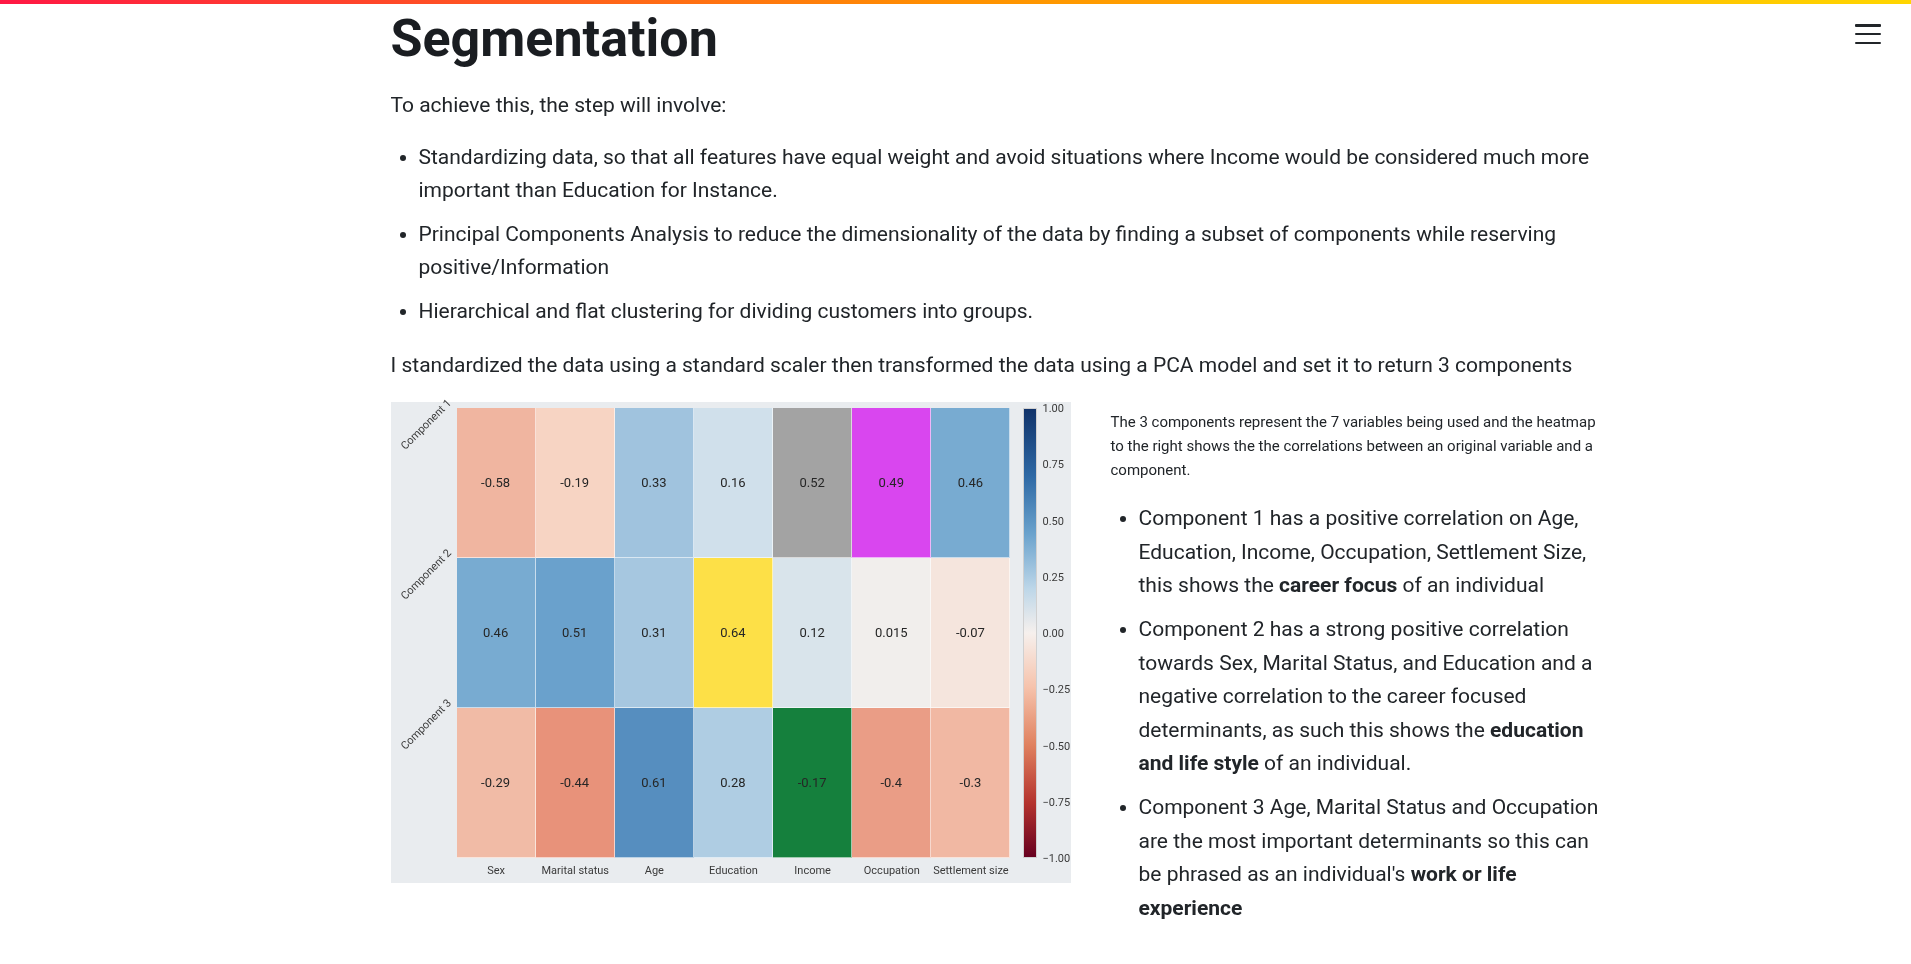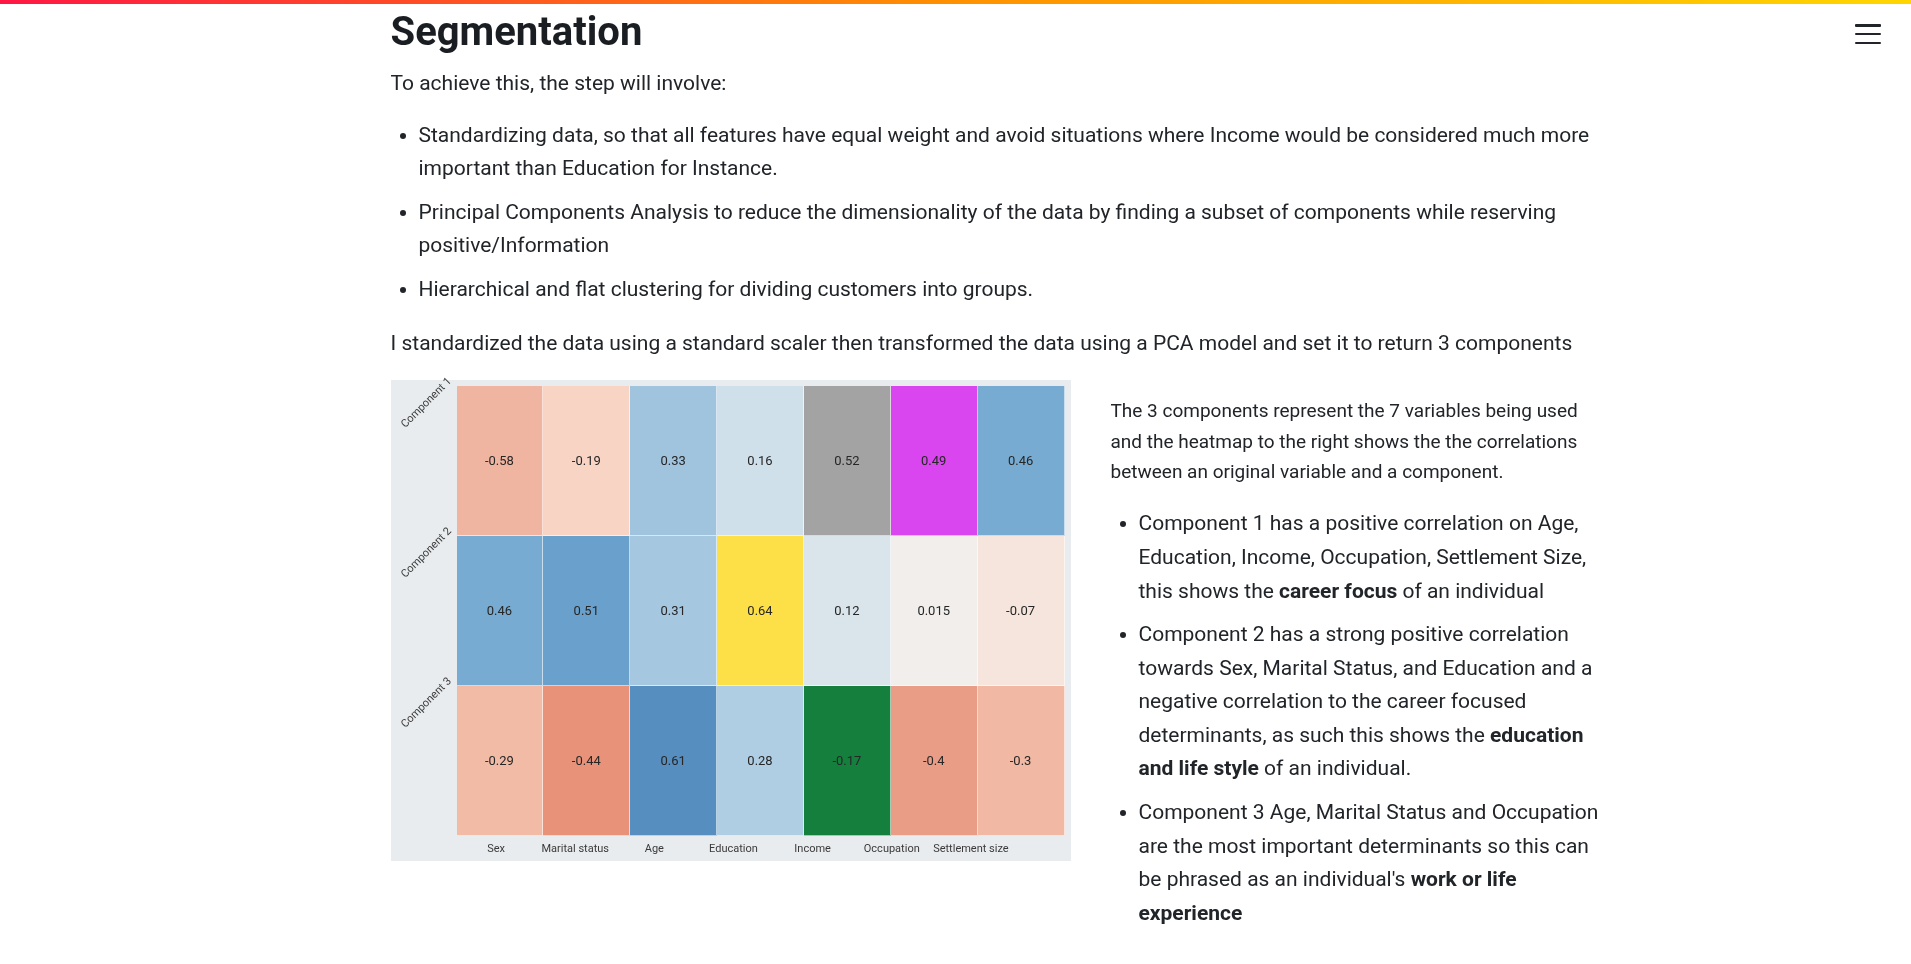--- a/index.html
+++ b/index.html
@@ -23,35 +23,35 @@
   .hamburger span {
     display: block; height: 2.5px; width: 100%;
     background: #212529; border-radius: 1px;
   }
   .content {
     max-width: 1380px;
     margin: 0 auto;
     padding: 8px 40px 40px 125px;
   }
   h1.page-title {
-    font-size: 40px; font-weight: 700; margin: 0 0 12px 0; color: #1a1d21;
+    font-size: 52px; font-weight: 700; margin: 0 0 20px 0; color: #1a1d21;
   }
   p.lead, p.body {
     font-size: 21px; line-height: 1.6; margin: 0 0 18px 0; color: #212529;
   }
   ul.steps, ul.desc { margin: 0 0 20px 0; padding-left: 28px; }
   ul.steps li, ul.desc li {
     font-size: 21px; line-height: 1.6; margin-bottom: 10px; color: #212529;
   }
   .row {
     display: flex; gap: 40px; align-items: flex-start; margin-top: 20px;
   }
   .chart-col { flex: 0 0 680px; }
   .text-col { flex: 1; }
-  .text-col p { font-size: 19px; line-height: 1.6; margin: 16px 0 20px 0; }
+  .text-col p { font-size: 15px; line-height: 1.6; margin: 8px 0 20px 0; }
   .text-col ul { padding-left: 28px; }
   .text-col li { font-size: 21px; line-height: 1.6; margin-bottom: 16px; }
   .text-col b { font-weight: 700; }
 
   
   .heatmap-wrap {
     background: #e9ecef;
     padding: 6px 6px 6px 6px;
     position: relative;
   }
@@ -184,20 +184,34 @@
               <div class="grid-row">
                 <div class="cell" style="background: rgb(241, 187, 166);">-0.29</div>
                 <div class="cell" style="background: rgb(232, 146, 122);">-0.44</div>
                 <div class="cell" style="background: rgb(86, 142, 191);">0.61</div>
                 <div class="cell" style="background: rgb(175, 205, 227);">0.28</div>
                 <div class="cell" style="background: #15803d;">-0.17</div>
                 <div class="cell" style="background: rgb(234, 157, 134);">-0.4</div>
                 <div class="cell" style="background: rgb(241, 184, 163);">-0.3</div>
               </div>
             </div>
+          <div class="colorbar-wrap">
+            <div class="colorbar"></div>
+            <div class="cb-ticks" id="cbticks">
+                <div class="cb-tick" style="top: 0%;">1.00</div>
+                <div class="cb-tick" style="top: 12.5%;">0.75</div>
+                <div class="cb-tick" style="top: 25%;">0.50</div>
+                <div class="cb-tick" style="top: 37.5%;">0.25</div>
+                <div class="cb-tick" style="top: 50%;">0.00</div>
+                <div class="cb-tick" style="top: 62.5%;">−0.25</div>
+                <div class="cb-tick" style="top: 75%;">−0.50</div>
+                <div class="cb-tick" style="top: 87.5%;">−0.75</div>
+                <div class="cb-tick" style="top: 100%;">−1.00</div>
+              </div>
+          </div>
         </div>
         <div class="x-labels" id="xlabels">
             <div class="x-label">Sex</div>
             <div class="x-label">Marital status</div>
             <div class="x-label">Age</div>
             <div class="x-label">Education</div>
             <div class="x-label">Income</div>
             <div class="x-label">Occupation</div>
             <div class="x-label">Settlement size</div>
           </div>

